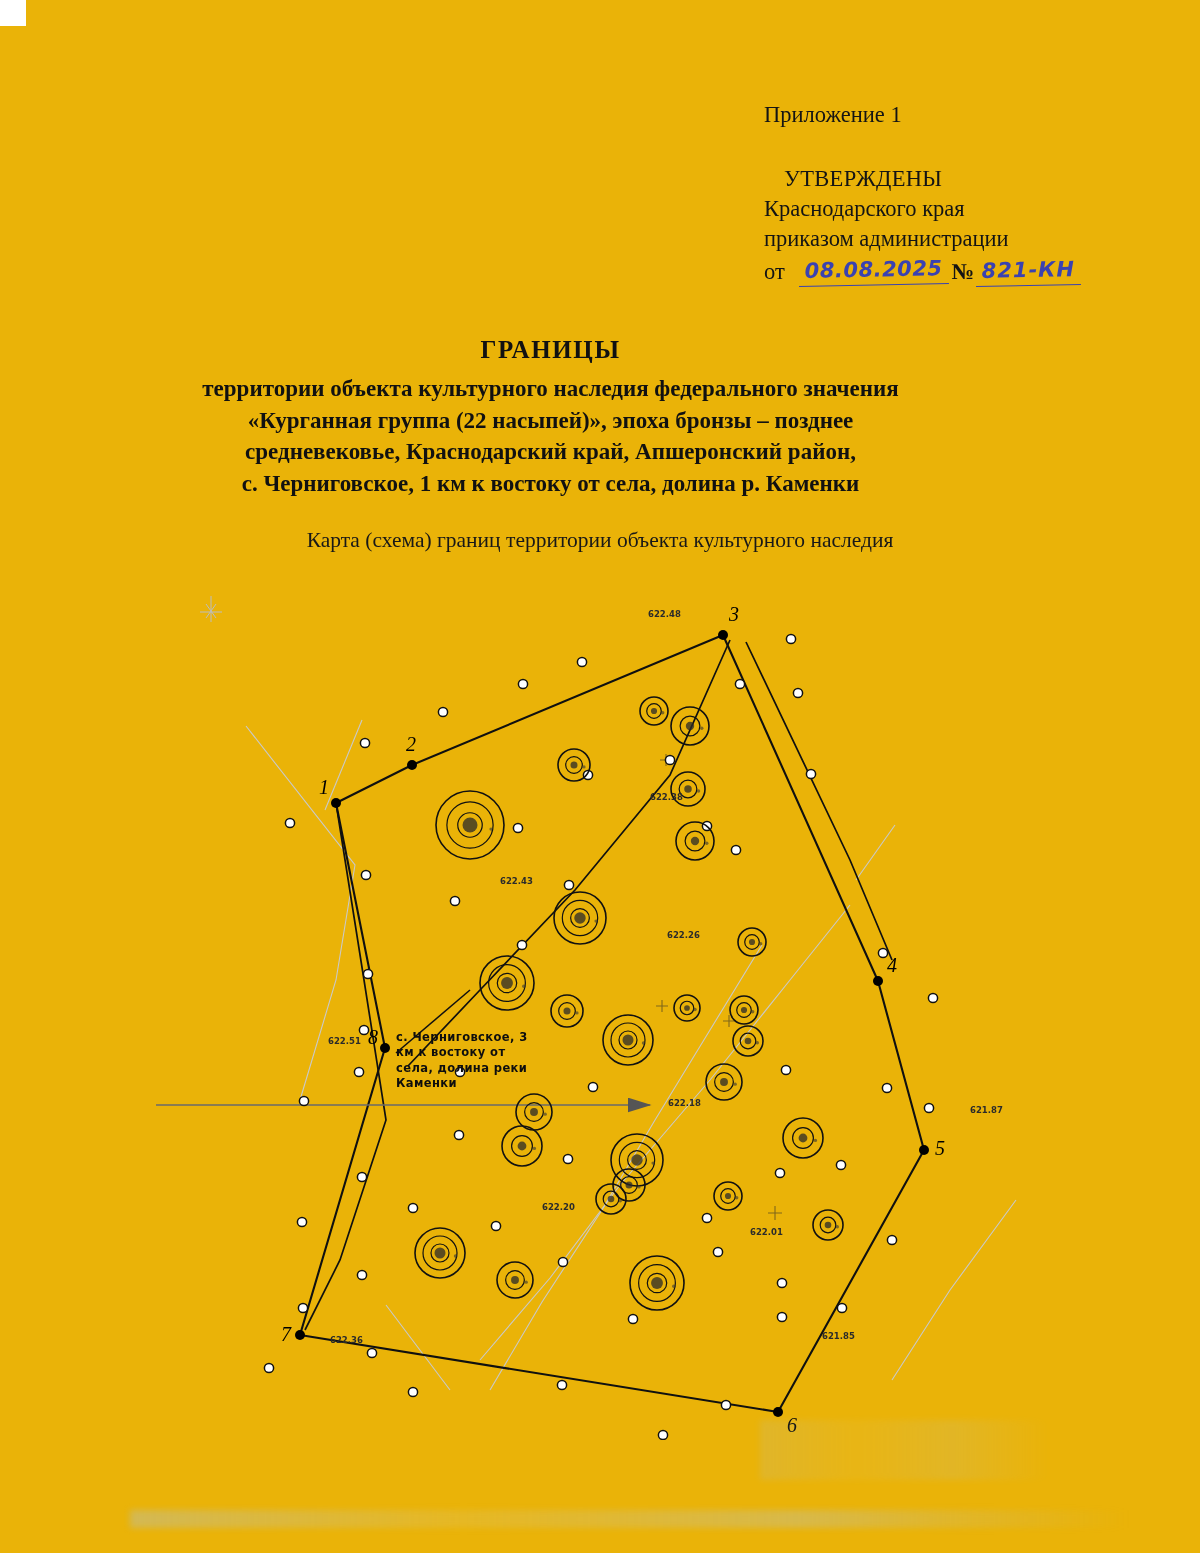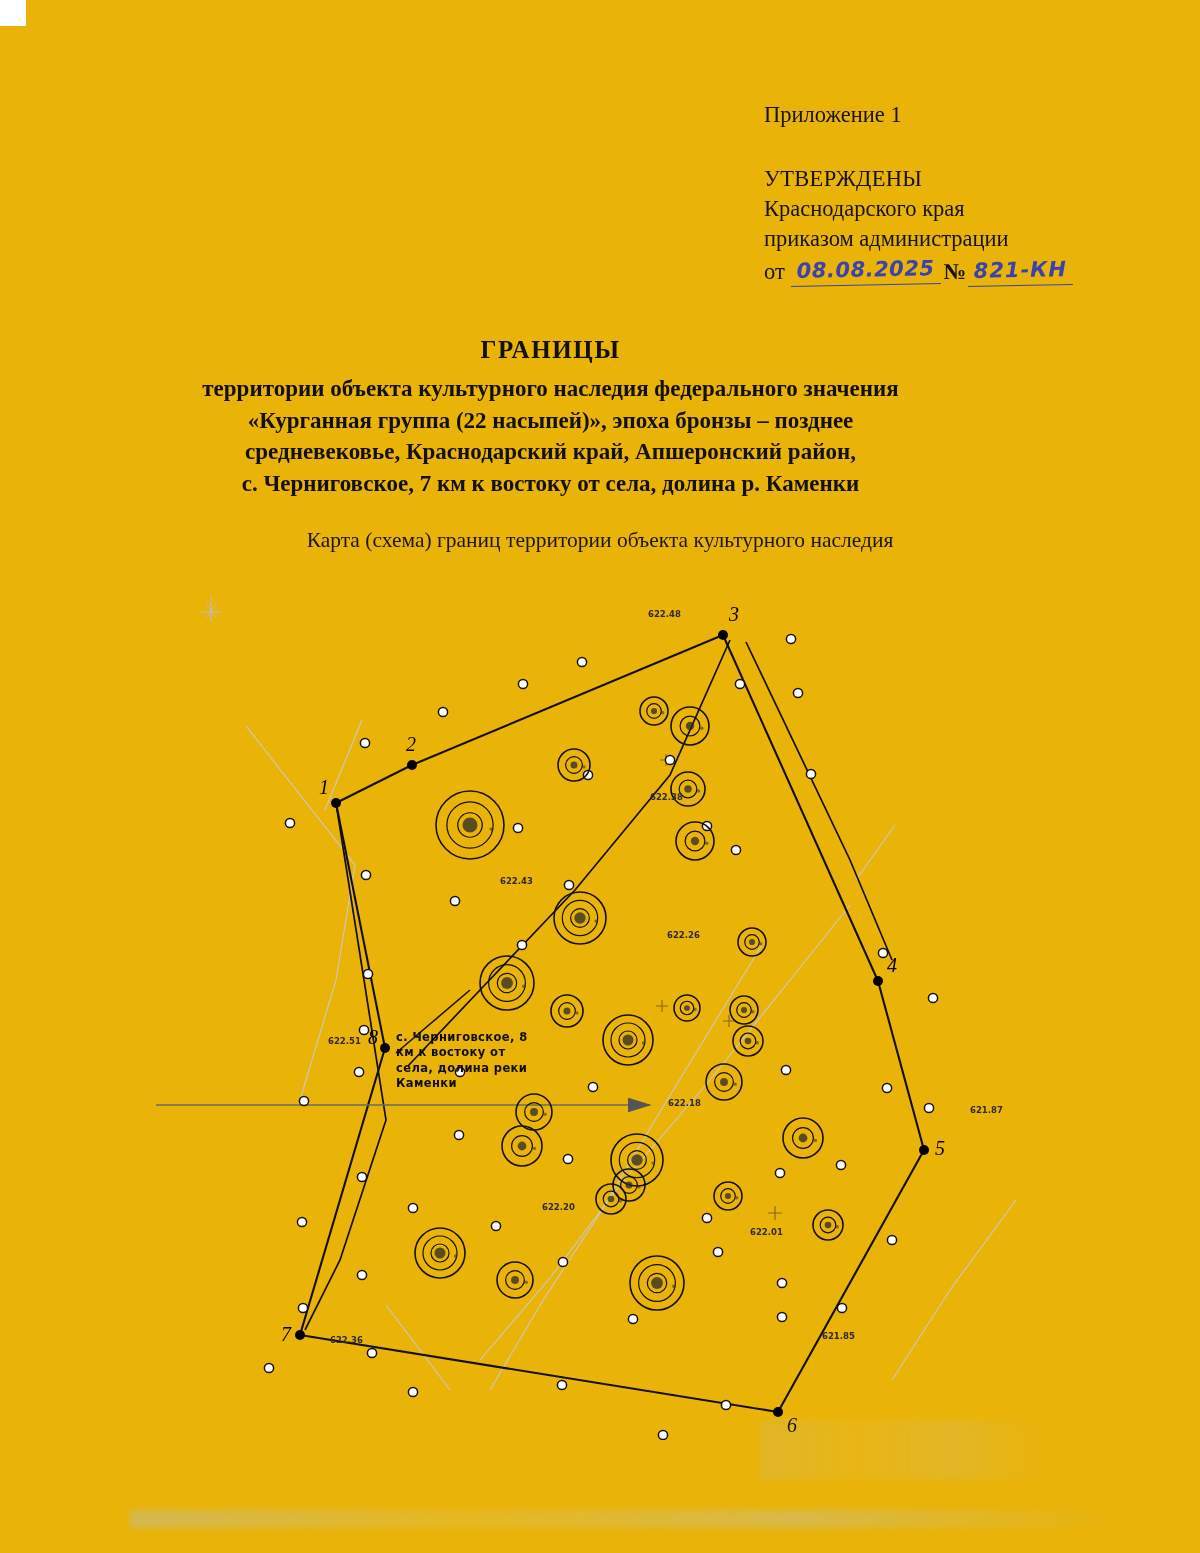--- a/index.html
+++ b/index.html
@@ -31,31 +31,32 @@
     line-height: 1.34;
     color: #141414;
   }
   .hdr .appendix {
     margin-bottom: 34px;
     white-space: nowrap;
   }
   .hdr .approved {
     letter-spacing: 0.3px;
     white-space: nowrap;
+    margin-left: 20px;
   }
   .hdr .line {
     white-space: nowrap;
   }
   .hdr .orderline {
     margin-top: 2px;
     display: flex;
     align-items: flex-end;
     white-space: nowrap;
   }
-  .hdr .lbl-ot { margin-right: 6px; font-family: Liberation Serif, serif; }
+  .hdr .lbl-ot { margin-right: 14px; font-family: Liberation Serif, serif; }
   .hdr .lbl-no {
     margin: 0 2px 0 3px;
     font-weight: 600;
   }
   .hand {
     font-family: "DejaVu Sans", sans-serif;
     color: #3a42b0;
     font-style: italic;
     font-weight: 700;
     font-size: 21px;
@@ -149,21 +150,21 @@
       <span class="lbl-no">№</span>
       <span class="hand num">821-КН</span>
     </div>
   </div>
 
   <div class="title-wrap">
     <div class="title-main">ГРАНИЦЫ</div>
     <div class="title-sub">территории объекта культурного наследия федерального значения</div>
     <div class="title-sub">«Курганная группа (22 насыпей)», эпоха бронзы – позднее</div>
     <div class="title-sub">средневековье, Краснодарский край, Апшеронский район,</div>
-    <div class="title-sub">с. Черниговское, 7 км к востоку от села, долина р. Каменки</div>
+    <div class="title-sub">с. Черниговское, 1 км к востоку от села, долина р. Каменки</div>
   </div>
 
   <div class="map-caption">Карта (схема) границ территории объекта культурного наследия</div>
 
   <div id="map">
     <svg width="1010" height="880" viewBox="0 0 1010 880">
       <defs>
         <marker id="arrowhead" markerWidth="16" markerHeight="10" refX="15" refY="5" orient="auto">
           <polygon points="0,0 16,5 0,10" fill="#555"></polygon>
         </marker>
@@ -473,21 +474,21 @@
             <circle cx="235" cy="488" r="5" fill="#000"></circle>
             <text x="218" y="484" font-size="20" font-style="italic" font-family="&quot;Liberation Serif&quot;, serif" fill="#000">8</text>
           </g>
         </g>
 
       <g stroke="#bdbdbd" stroke-width="1" fill="none">
         <path d="M 56 44 l 10 14 M 66 44 l -10 14 M 50 52 l 22 0 M 61 36 l 0 26"></path>
       </g>
     </svg>
 
-    <div class="mapnote" style="left:246px; top:470px; width:185px;">с. Черниговское, 8
+    <div class="mapnote" style="left:246px; top:470px; width:185px;">с. Черниговское, 3
 км к востоку от
 села, долина реки
 Каменки</div>
   </div>
 
   <div class="smudge" style="left:130px; top:1510px; width:1000px; height:18px;"></div>
   <div class="smudge" style="left:760px; top:1420px; width:290px; height:60px; opacity:0.45;"></div>
   <div class="corner-fold"></div>
 
 </div>

